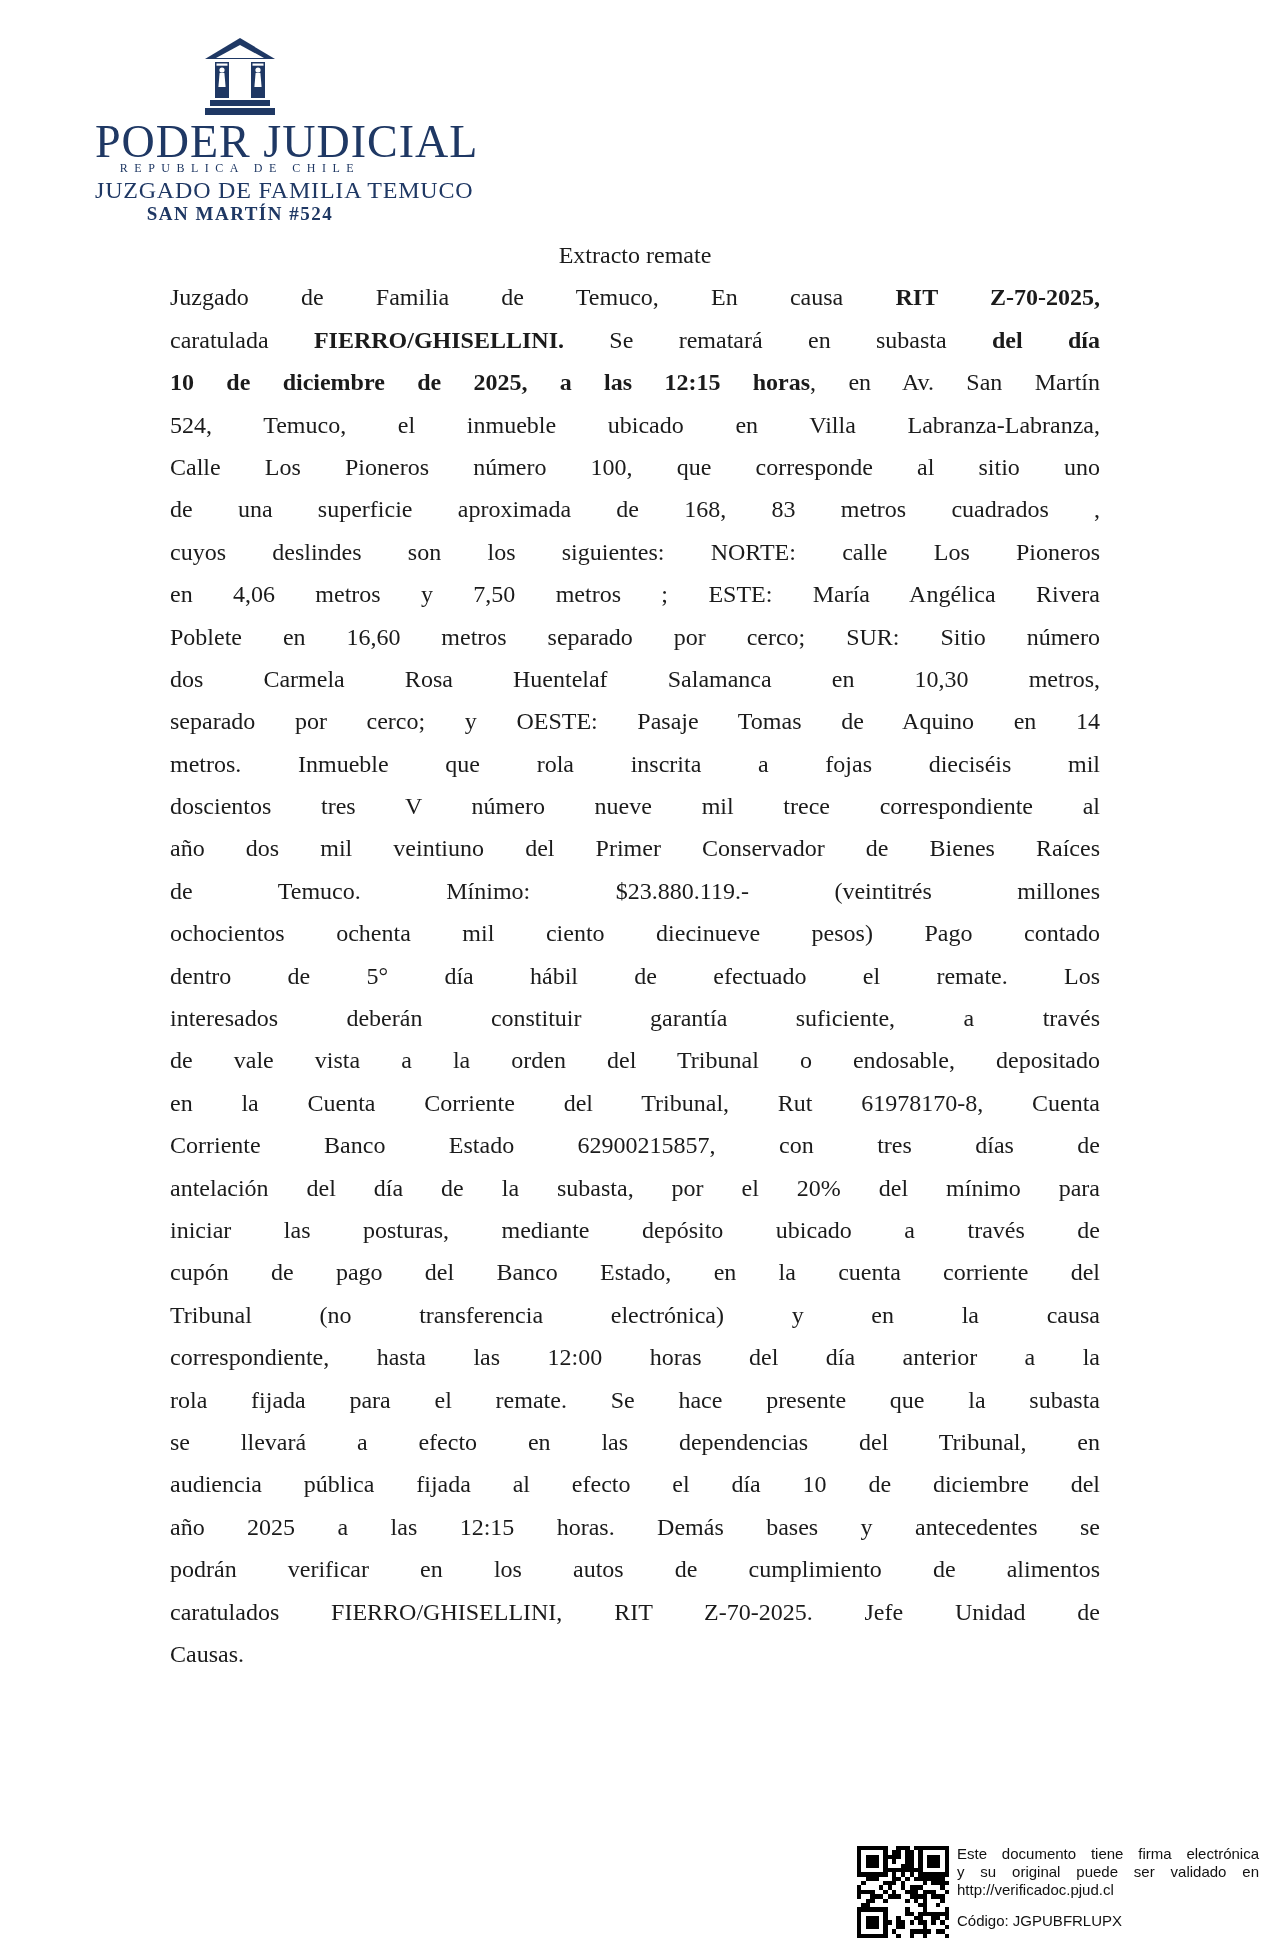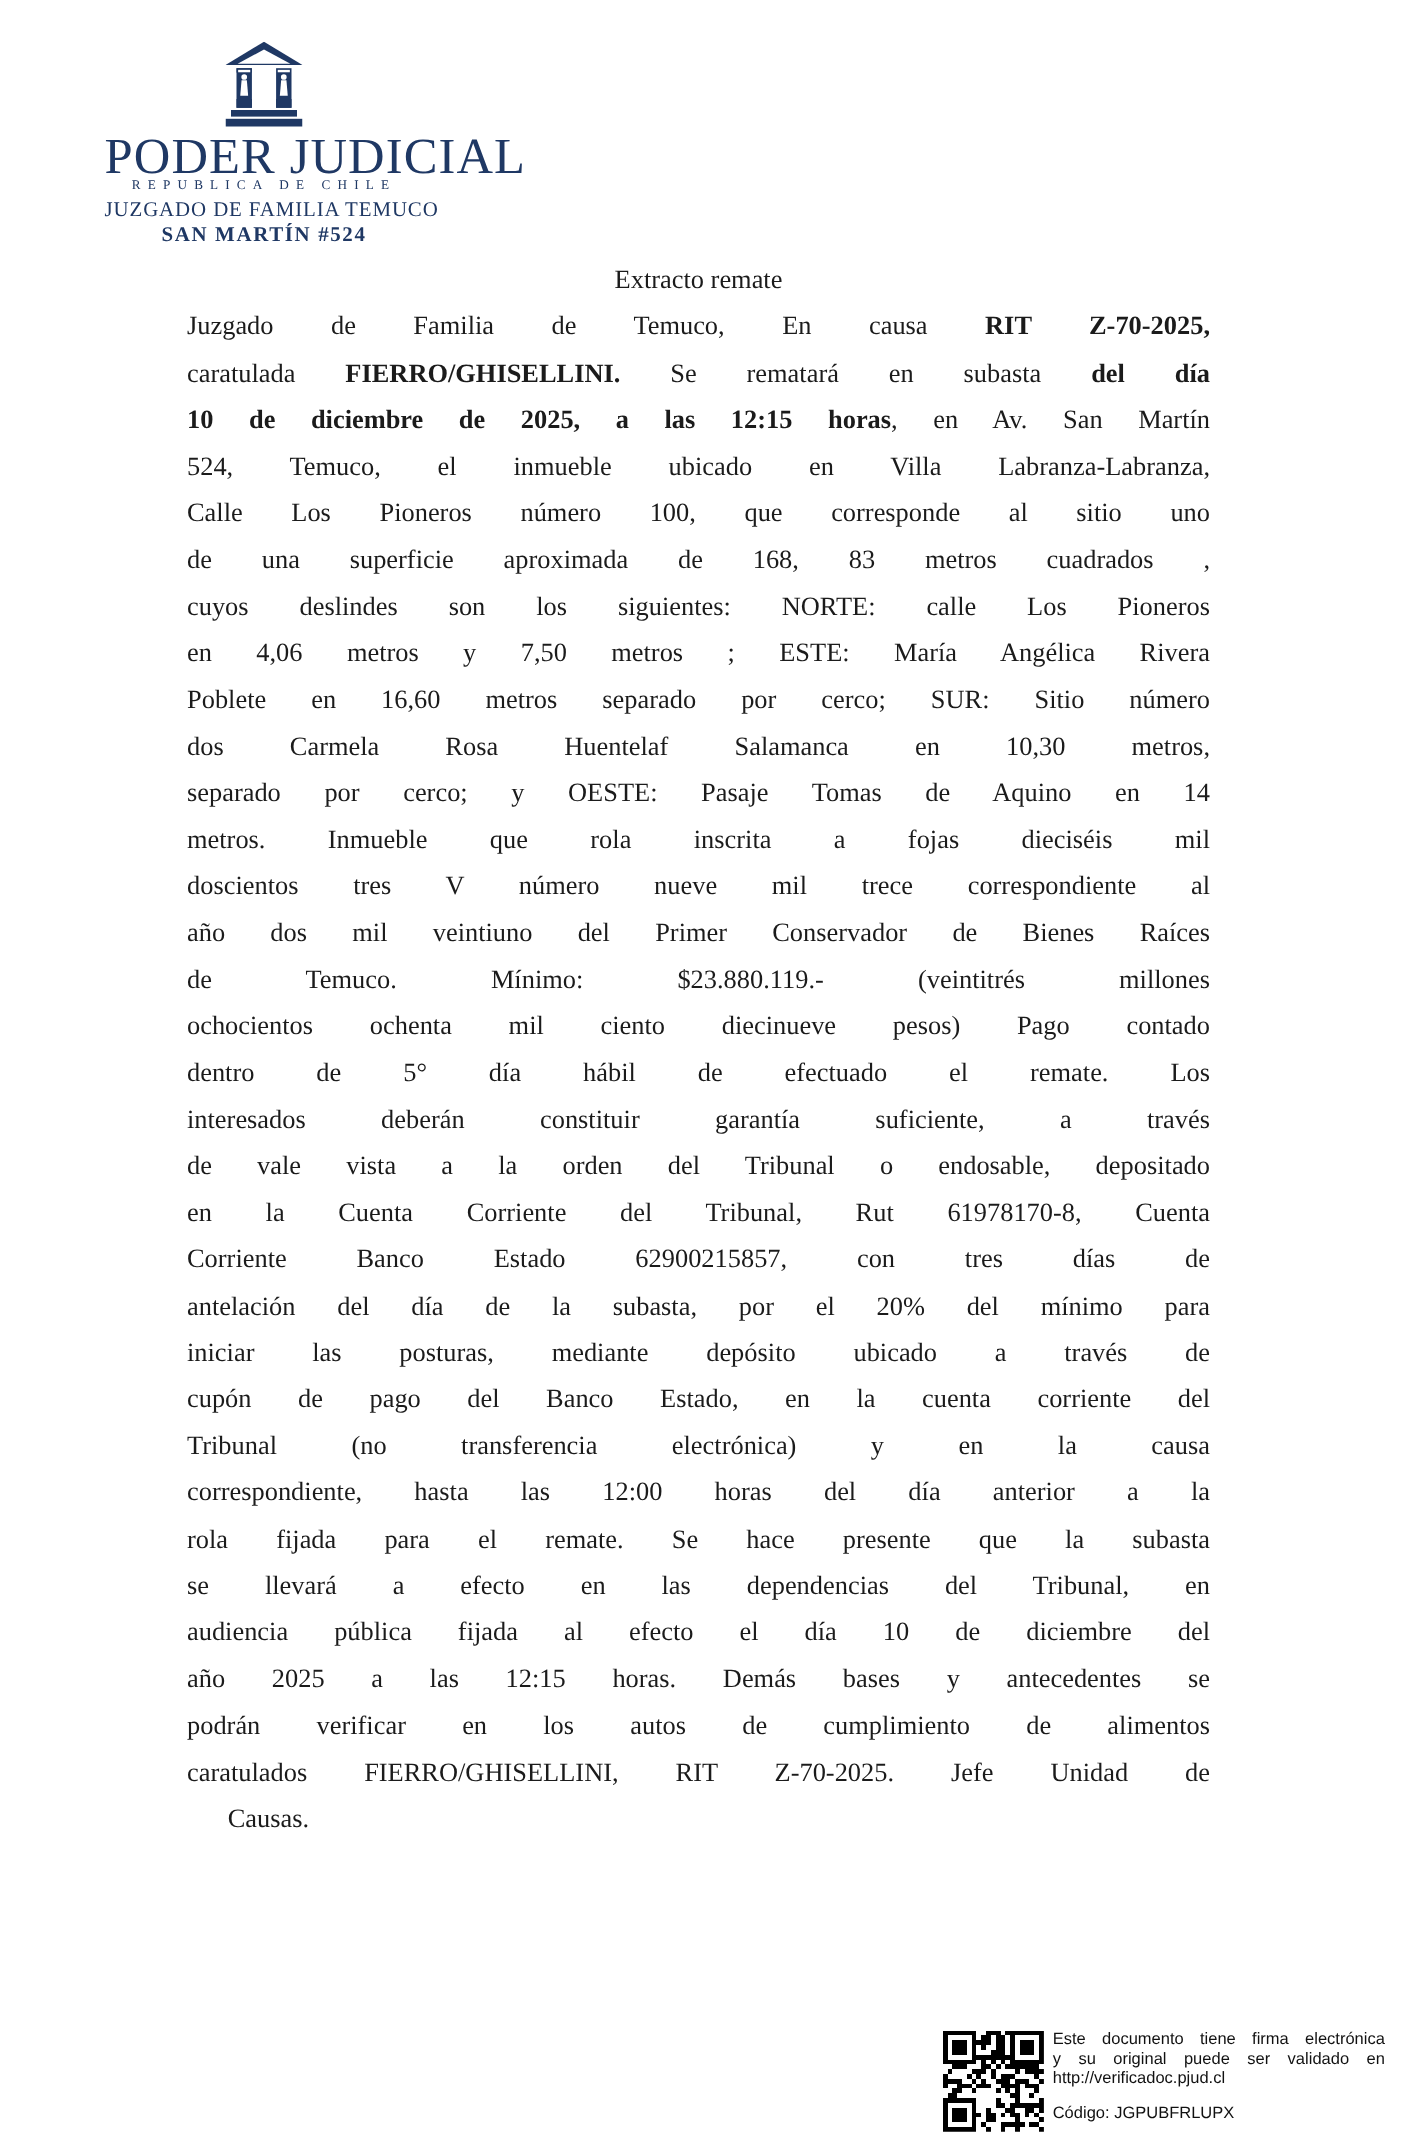--- a/index.html
+++ b/index.html
@@ -3,28 +3,28 @@
 <meta charset="utf-8">
 <style>
   html,body{margin:0;padding:0;background:#ffffff;}
   .page{position:relative;width:1275px;height:1950px;background:#ffffff;overflow:hidden;}
 
   
   .letterhead{position:absolute;left:95px;top:38px;width:290px;text-align:center;color:#1f3864;}
   .temple{display:block;margin:0 auto;}
   .org-name{font-family:"Liberation Serif",serif;font-size:46px;line-height:37px;letter-spacing:1px;margin-top:7px;white-space:nowrap;}
   .org-sub{font-family:"Liberation Serif",serif;font-size:12px;line-height:14px;letter-spacing:6.5px;margin-top:1px;white-space:nowrap;}
-  .court{font-family:"Liberation Serif",serif;font-size:19px;line-height:23px;letter-spacing:0.8px;margin-top:4px;white-space:nowrap;}
+  .court{font-family:"Liberation Serif",serif;font-size:24px;line-height:23px;letter-spacing:0.8px;margin-top:4px;white-space:nowrap;}
   .addr{font-family:"Liberation Serif",serif;font-size:19px;line-height:23px;letter-spacing:1.5px;white-space:nowrap;font-weight:bold;}
 
   
   .doc{position:absolute;left:170px;top:234px;width:930px;font-family:Liberation Serif, serif;font-size:24px;color:#1b1b1b;}
   .line{height:42.4px;line-height:42.4px;text-align:justify;text-align-last:justify;}
   .line.center{text-align:center;text-align-last:center;}
-  .line.plain{text-align:center;text-align-last:left;margin-left:37px;}
+  .line.plain{text-align:center;text-align-last:left;}
   .line b{font-weight:bold;}
 
   
   .qr{position:absolute;left:857px;top:1846px;}
   .sig{position:absolute;left:957px;top:1845px;width:302px;font-family:"Liberation Sans",sans-serif;font-size:15px;line-height:18px;color:#111111;}
   .sig .jl{text-align:justify;text-align-last:justify;}
   .sig .code{margin-top:13px;}
 </style>
 </head>
 <body>

